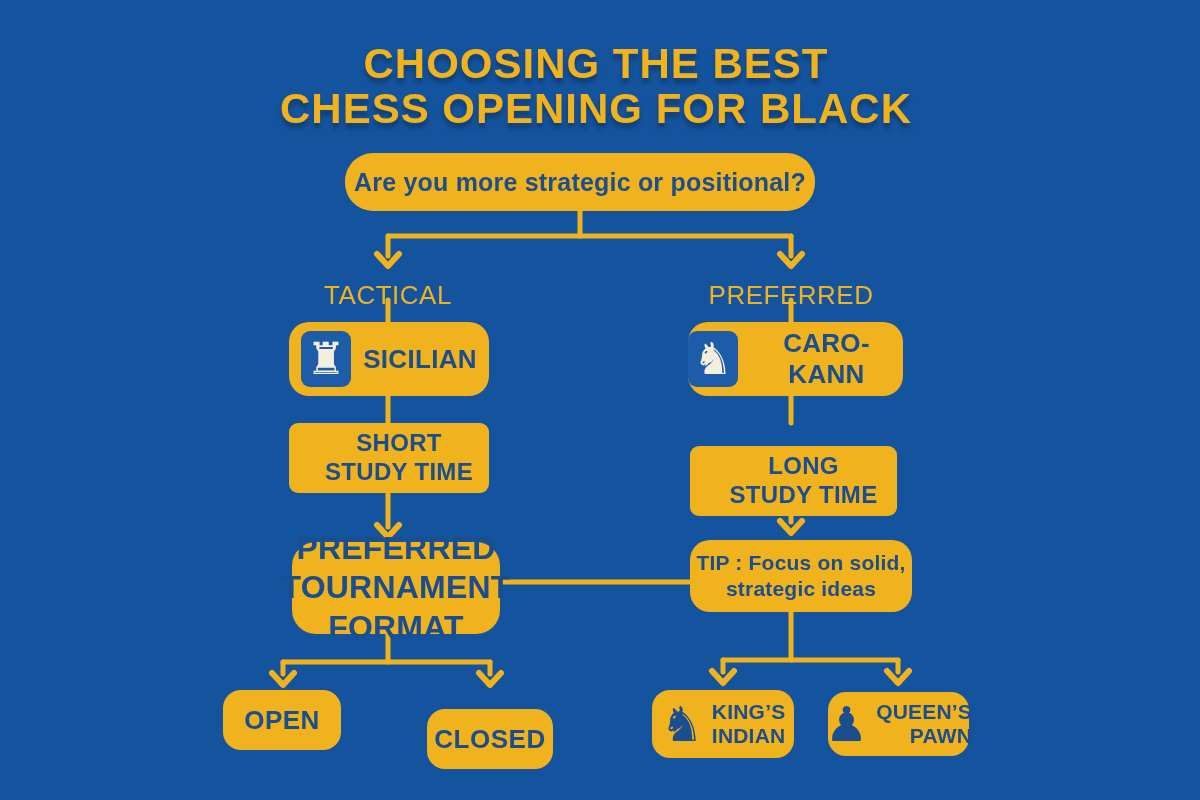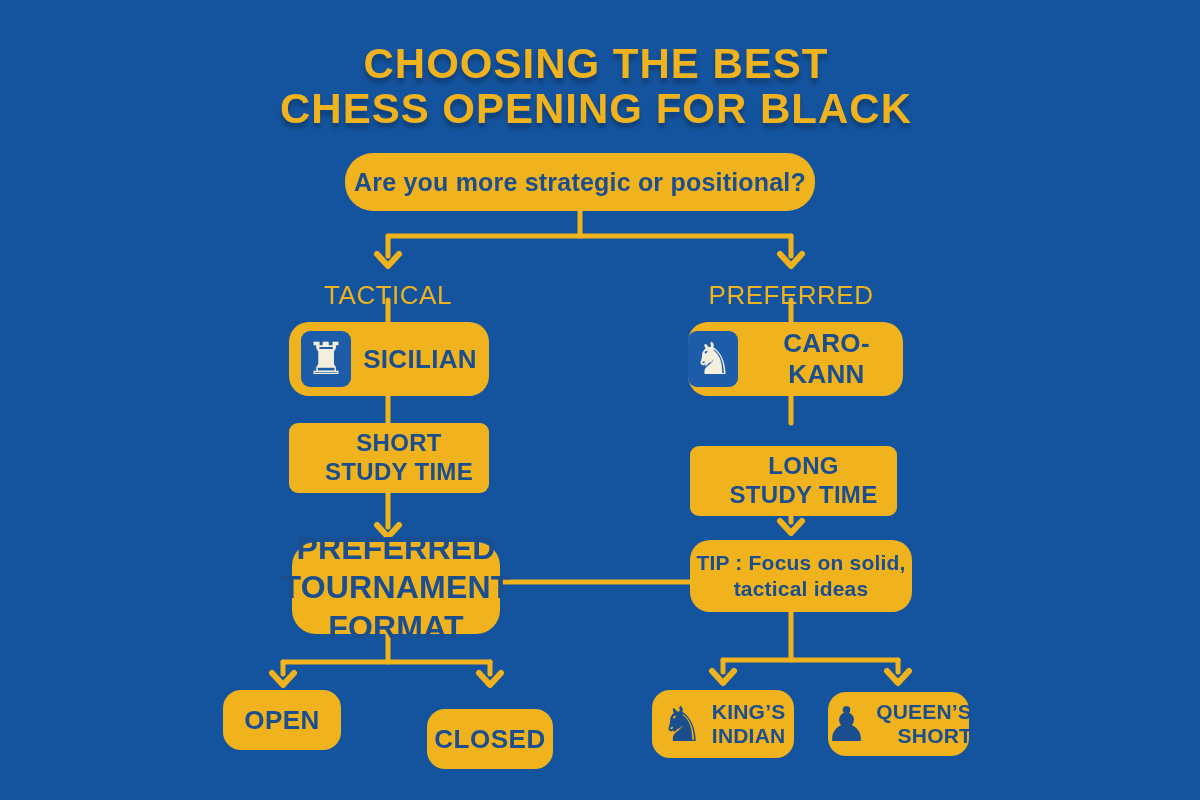--- a/index.html
+++ b/index.html
@@ -144,30 +144,30 @@
 
   <div class="box study short pre">SHORT
 STUDY TIME</div>
   <div class="box study long pre">LONG
 STUDY TIME</div>
 
   <div class="box decision pre">PREFERRED
 TOURNAMENT
 FORMAT</div>
   <div class="box tip pre">TIP : Focus on solid,
-tactical ideas</div>
+strategic ideas</div>
 
   <div class="box outcome open">OPEN</div>
   <div class="box outcome closed">CLOSED</div>
 
   <div class="box leaf kings">
     <span class="piece">♞</span>
     <span class="pre">KING’S
 INDIAN</span>
   </div>
 
   <div class="box leaf queens">
     <span class="piece">♟</span>
     <span class="pre">QUEEN’S
-SHORT</span>
+PAWN</span>
   </div>
 
 </div>
 
 </body></html>

